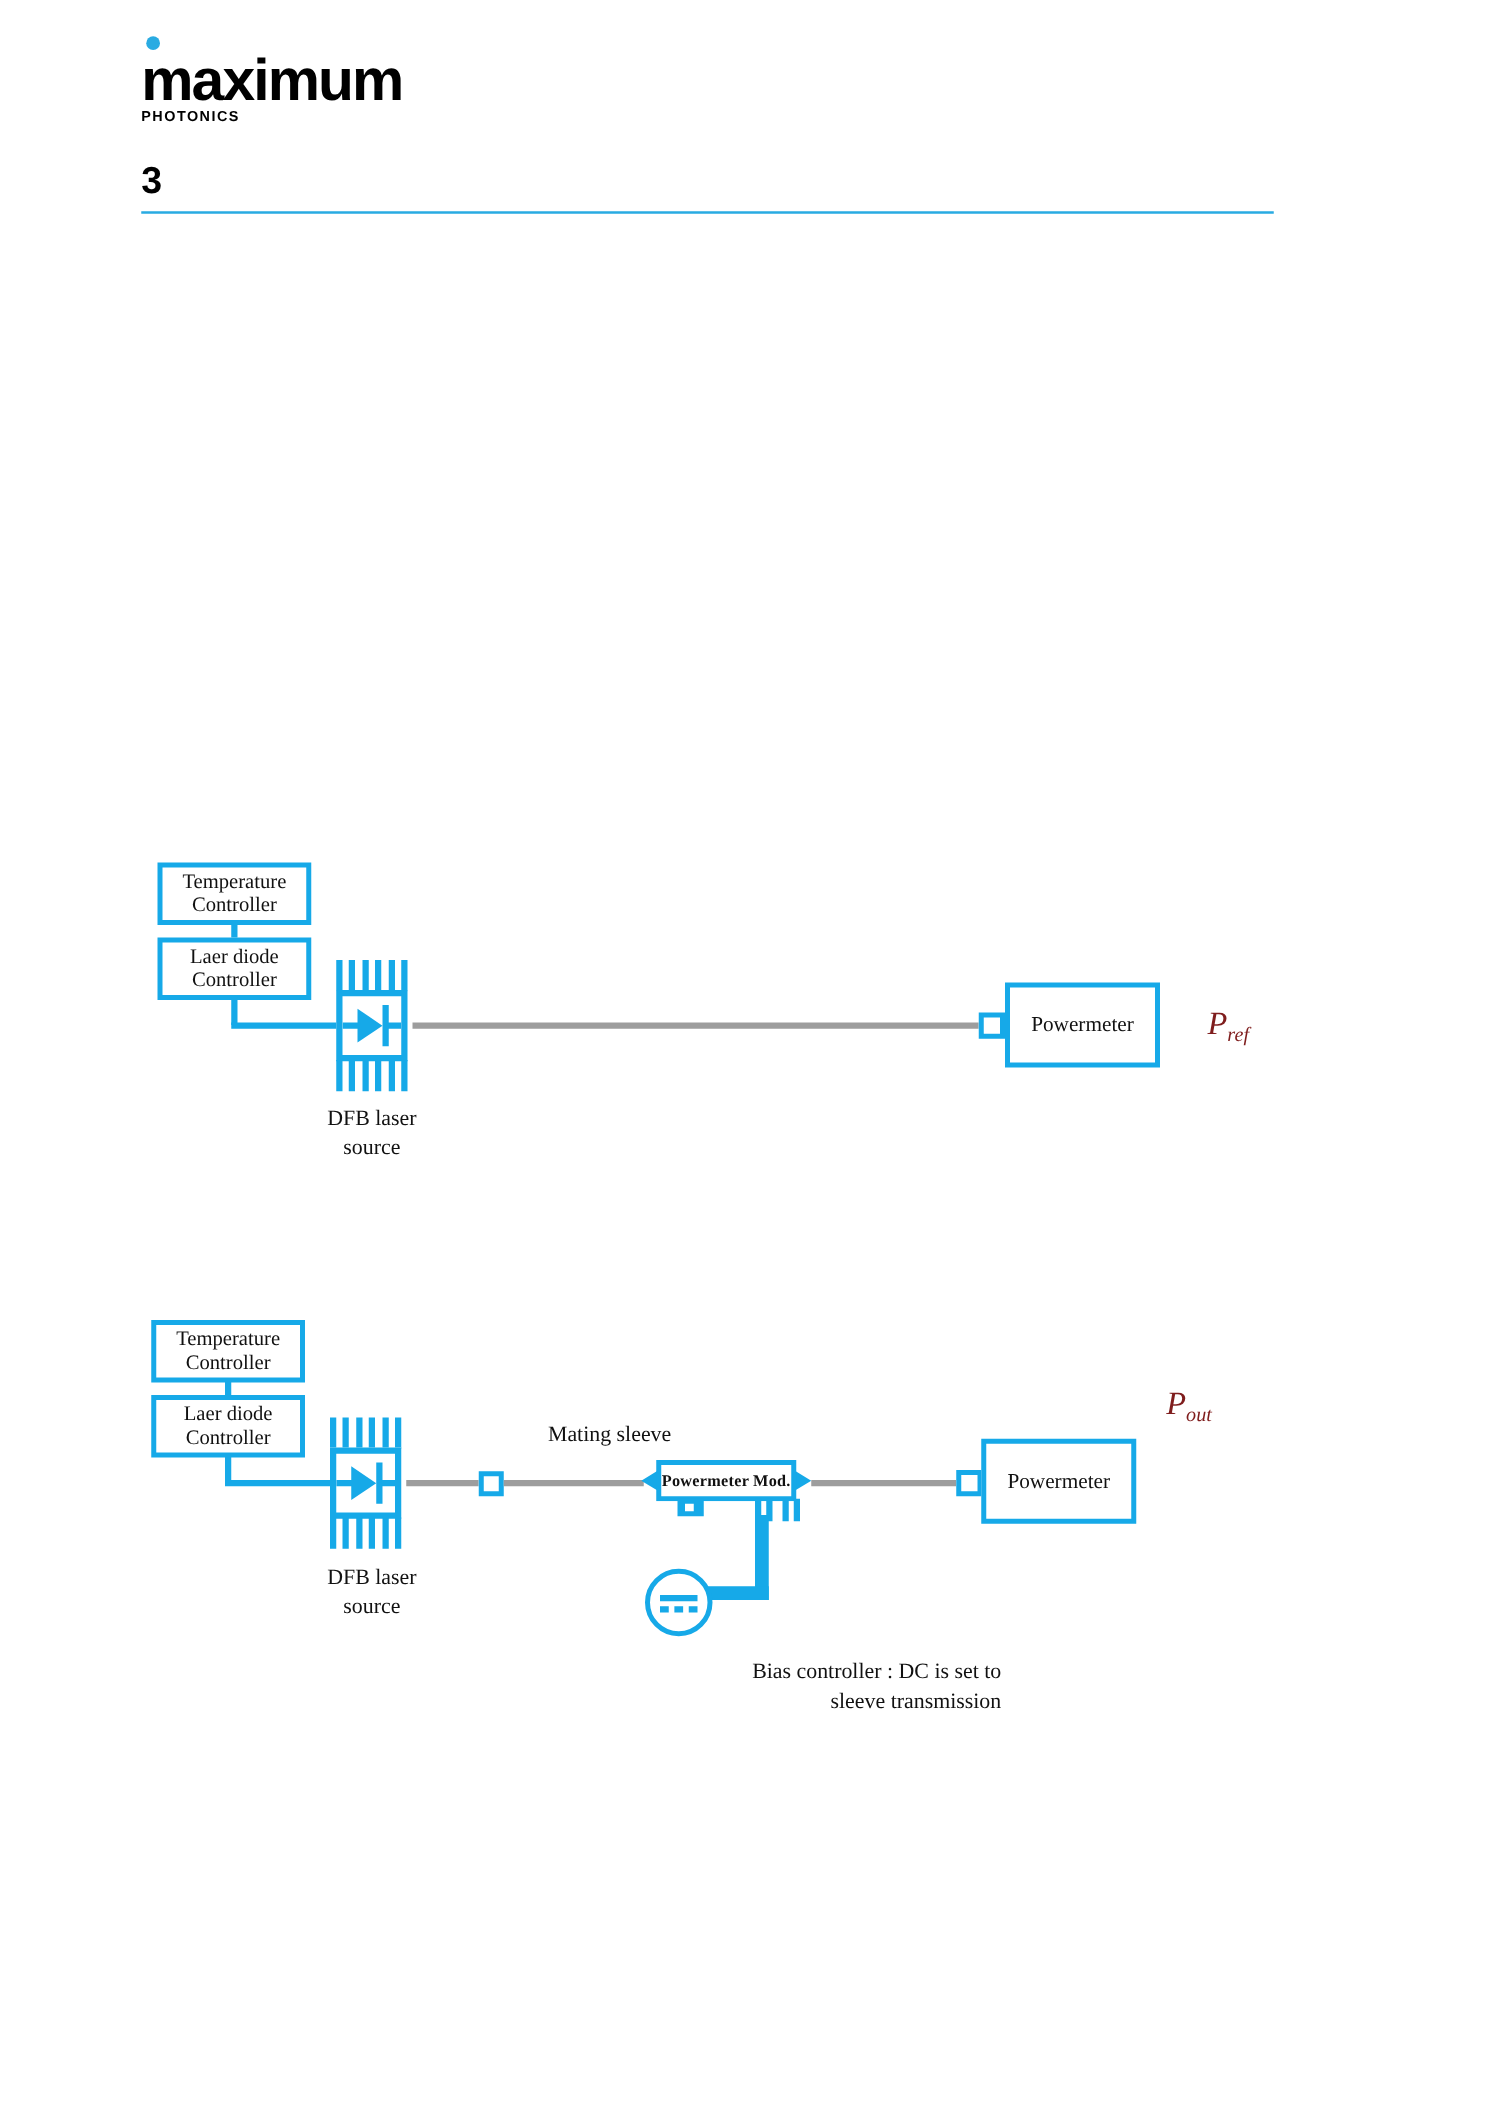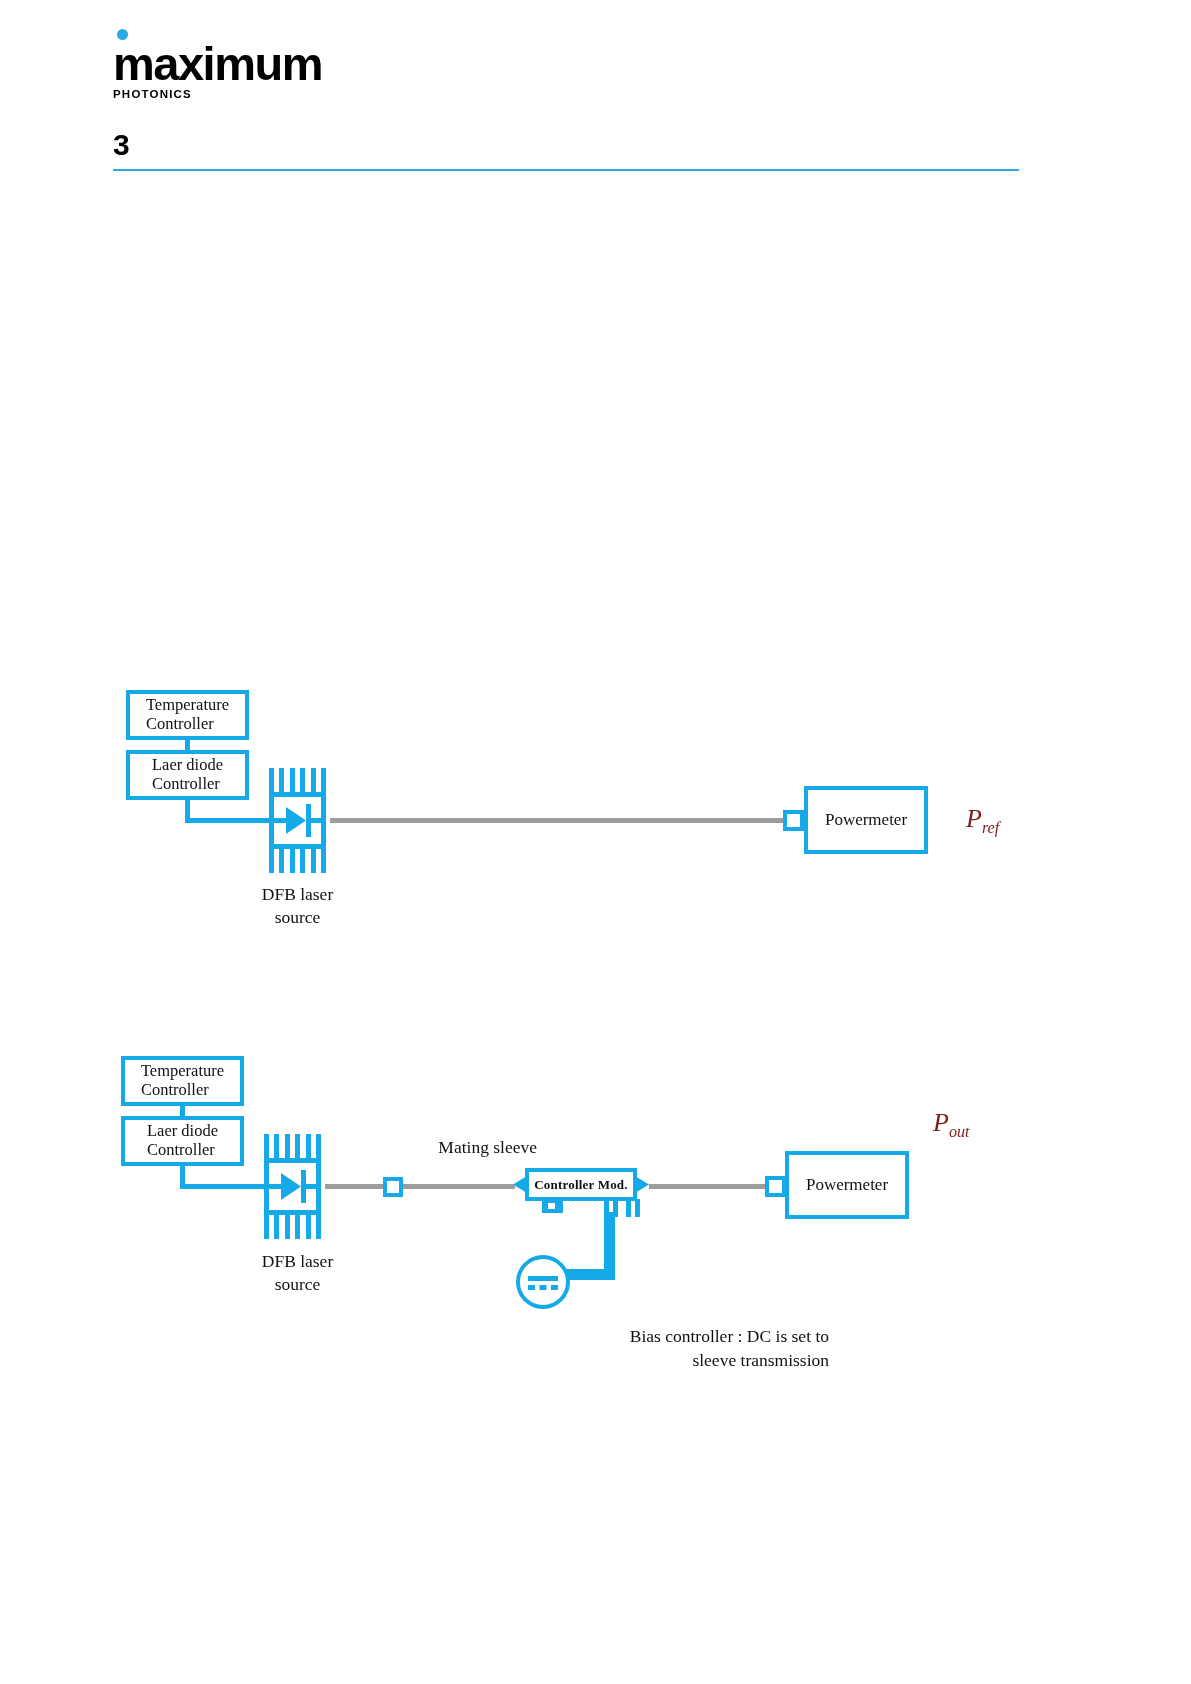--- a/index.html
+++ b/index.html
@@ -79,20 +79,21 @@
   }
 
   .ctrl-box {
     position: absolute;
     box-sizing: border-box;
     border: 4px solid #16A9E8;
     background: #ffffff;
     display: flex;
     align-items: center;
     justify-content: center;
+    text-align: center;
     font-family: "Liberation Serif", serif;
     font-size: 16.5px;
     line-height: 1.15;
     color: #111111;
   }
 
   .pm-box {
     position: absolute;
     box-sizing: border-box;
     border: 4px solid #16A9E8;
@@ -366,21 +367,21 @@
 
   <div class="fiber" style="left:403px; top:1184px; width:112px;"></div>
 
   <div class="mod-wrap" style="left:513px; top:1168px; width:136px; height:33px;">
     <svg width="136" height="33" viewBox="0 0 136 33">
       <polygon points="0,16.5 14,8 14,25" fill="#16A9E8"></polygon>
       <polygon points="136,16.5 122,8 122,25" fill="#16A9E8"></polygon>
       <rect x="12" y="0" width="112" height="33" fill="#16A9E8"></rect>
       <rect x="16" y="4" width="104" height="25" fill="#ffffff"></rect>
     </svg>
-    <div class="mod-label">Controller Mod.</div>
+    <div class="mod-label">Powermeter Mod.</div>
   </div>
 
   <div class="mod-pin" style="left:542px; top:1199px; width:21px; height:14px;"></div>
   <div class="dc-bar" style="left:548px; top:1203px; width:7px; height:6px; background:#ffffff;"></div>
 
   <div class="mod-pin" style="left:604px; top:1199px; width:5px; height:18px;"></div>
   <div class="mod-pin" style="left:613px; top:1199px; width:5px; height:18px;"></div>
   <div class="mod-pin" style="left:626px; top:1199px; width:5px; height:18px;"></div>
   <div class="mod-pin" style="left:635px; top:1199px; width:5px; height:18px;"></div>
 
@@ -389,21 +390,21 @@
 
   <div class="bias-circle" style="left:516px; top:1255px;">
     <svg width="46" height="46" viewBox="0 0 46 46">
       <rect x="8" y="17" width="30" height="5" fill="#16A9E8"></rect>
       <rect x="8" y="26" width="7" height="5" fill="#16A9E8"></rect>
       <rect x="19.5" y="26" width="7" height="5" fill="#16A9E8"></rect>
       <rect x="31" y="26" width="7" height="5" fill="#16A9E8"></rect>
     </svg>
   </div>
 
-  <div class="caption-left" style="left:471px; top:1325px; width:330px;margin-left:28px;">
+  <div class="caption-left" style="left:471px; top:1325px; width:330px;">
     <span>Bias controller : DC is set to</span><br>
     <span>sleeve transmission</span>
   </div>
 
   <div class="fiber" style="left:649px; top:1184px; width:116px;"></div>
 
   <div class="pm-port" style="left:765px; top:1176px;"></div>
   <div class="pm-box" style="left:785px; top:1151px; width:124px; height:68px;">
     <span>Powermeter</span>
   </div>

